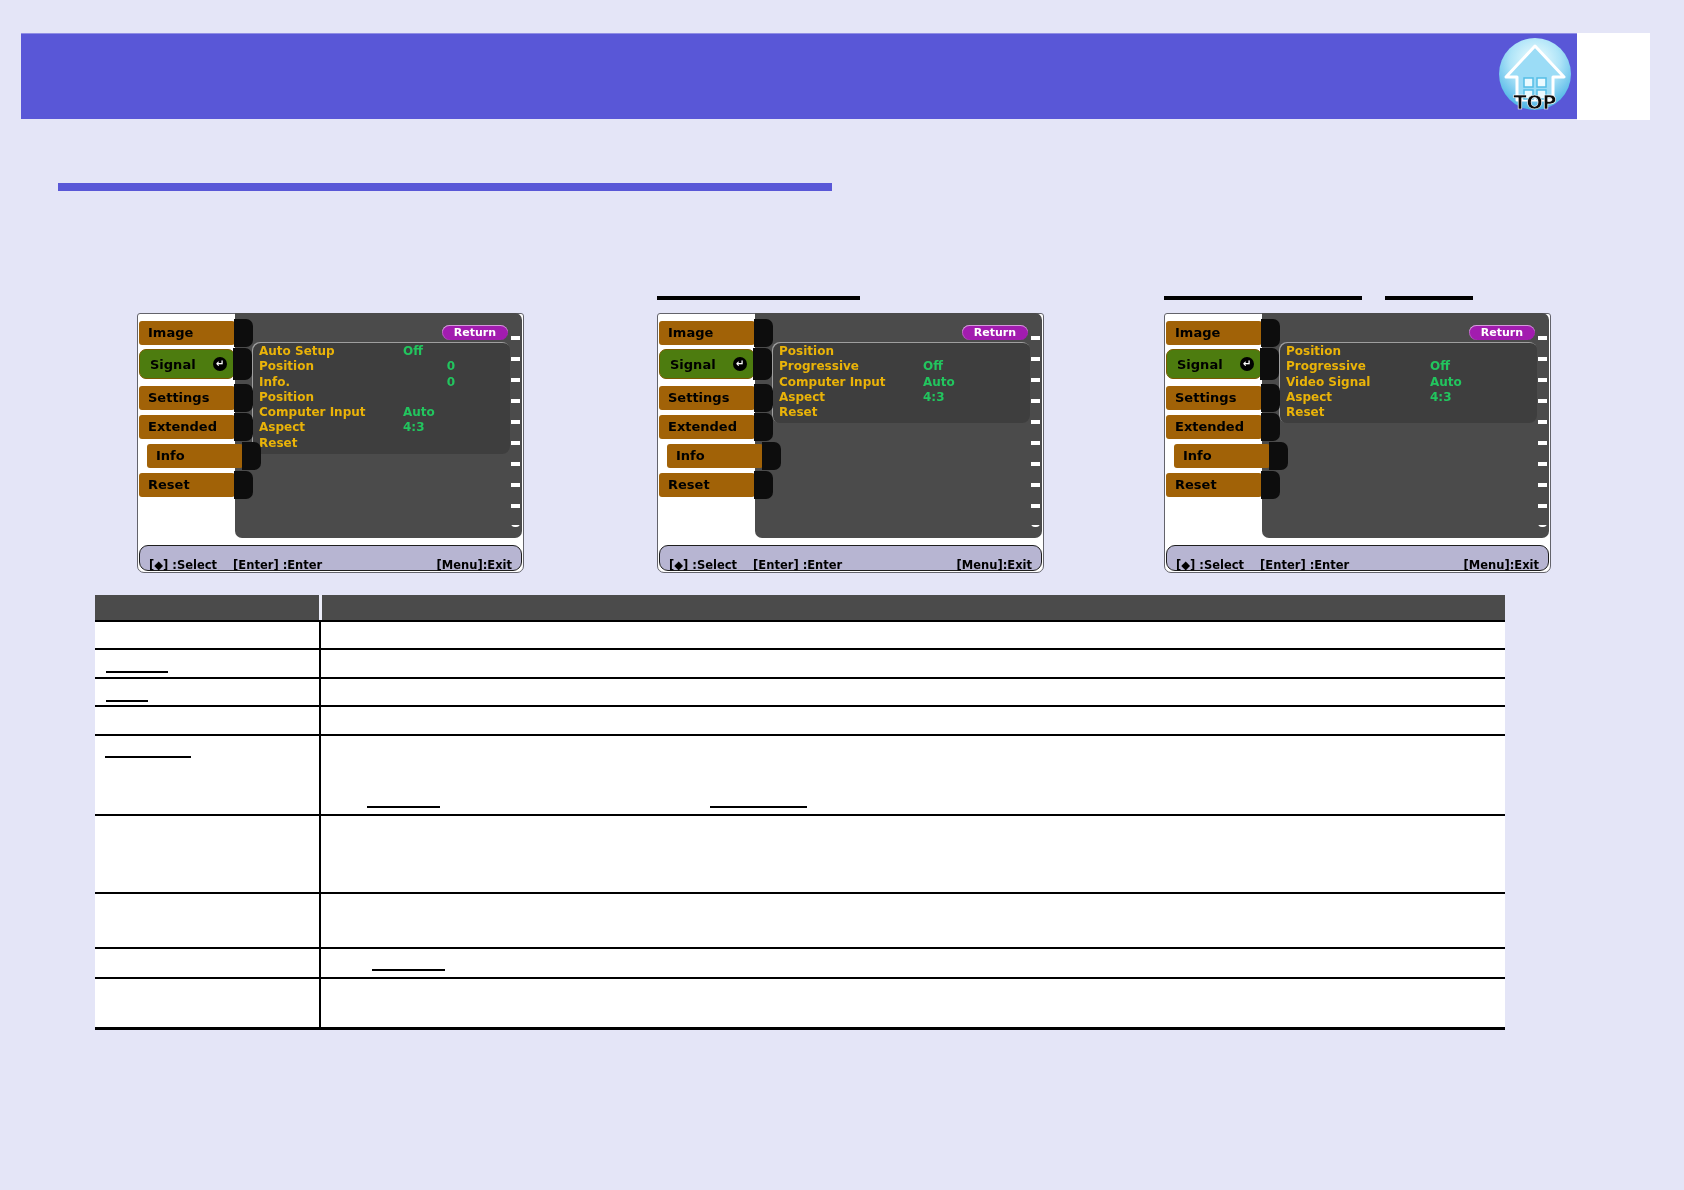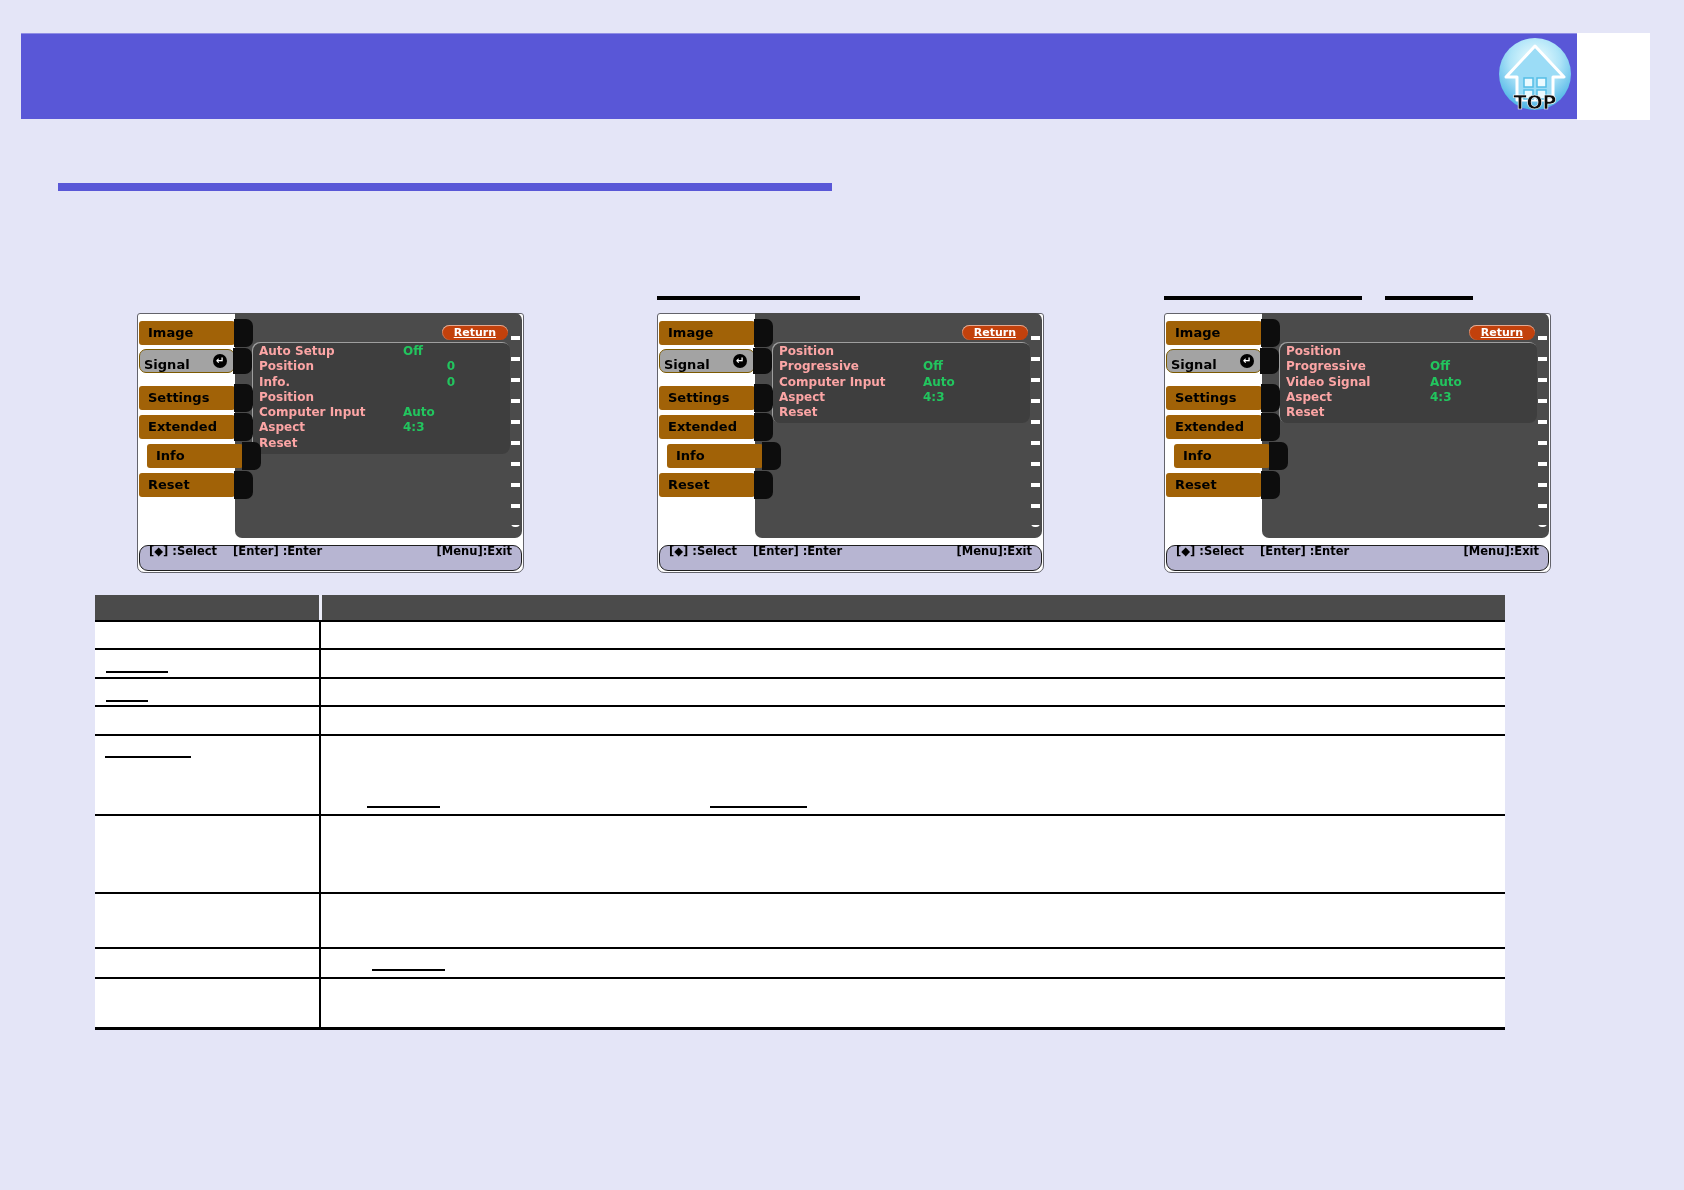--- a/index.html
+++ b/index.html
@@ -22,53 +22,53 @@
   .shot{position:absolute;top:313px;width:387px;height:260px;background:#fff;
     border:1px solid #63636b;border-radius:3px 3px 7px 7px;box-sizing:border-box;}
   #shot1{left:137px;} #shot2{left:657px;} #shot3{left:1164px;}
 
   .panel{position:absolute;left:97px;top:-1px;width:287px;height:225px;
     background:#4b4b4b;border-radius:0 7px 7px 7px;}
   .scallops{position:absolute;right:2px;top:6px;width:9px;height:208px;
     background:repeating-linear-gradient(180deg,transparent 0 17px,#ffffff 17px 21px);
     border-radius:4px;}
   .return-pill{position:absolute;top:12px;right:14px;height:15px;line-height:15px;
-    padding:0 12px;background:#c2410c;border-radius:9px;color:#fff;
+    padding:0 12px;background:#a21caf;border-radius:9px;color:#fff;
     font:bold 11px/15px "DejaVu Sans",sans-serif;
-    box-shadow:inset 0 1px 0 rgba(255,255,255,.55),inset 1px 0 0 rgba(255,255,255,.25);cursor:pointer;text-decoration:underline;}
+    box-shadow:inset 0 1px 0 rgba(255,255,255,.55),inset 1px 0 0 rgba(255,255,255,.25);cursor:pointer;}
   .items{position:absolute;left:17px;top:29px;width:258px;padding:2px 0 3px;
     background:#3e3e3e;border-radius:8px;
     box-shadow:inset 1px 1px 0 rgba(255,255,255,.5);}
   .item{position:relative;height:15.3px;}
   .item-label{position:absolute;left:7px;top:0;white-space:nowrap;
-    font:bold 12px/15.3px "DejaVu Sans",sans-serif;color:#fca5a5;}
+    font:bold 12px/15.3px "DejaVu Sans",sans-serif;color:#eab308;}
   .item-value{position:absolute;left:151px;top:0;width:52px;white-space:nowrap;
     font:bold 12px/15.3px "DejaVu Sans",sans-serif;color:#22c55e;}
   .item-value.numeric{text-align:right;}
 
   .tab{position:absolute;left:1px;width:96px;height:24px;background:#a16207;
     border-radius:3px;box-sizing:border-box;padding-left:9px;cursor:pointer;
     font:bold 13px/24px "DejaVu Sans",sans-serif;color:#000;}
   .tab:nth-of-type(1){top:7px;}
   .tab:nth-of-type(2){top:35px;}
   .tab:nth-of-type(3){top:72px;}
   .tab:nth-of-type(4){top:101px;}
   .tab:nth-of-type(5){top:130px;margin-left:8px;}
   .tab:nth-of-type(6){top:159px;}
-  .tab.selected{background:#a3a3a3;height:24px;line-height:30px;border-radius:7px;
-    border:1px solid #7c5a00;padding-left:4px;}
+  .tab.selected{background:#4d7c0f;height:30px;line-height:30px;border-radius:7px;
+    border:1px solid #7c5a00;padding-left:10px;}
   .notch{position:absolute;right:-18px;top:-2px;bottom:-2px;width:19px;
     background:#0d0d0d;border-radius:0 7px 7px 0;}
   .enter-badge{position:absolute;right:7px;top:50%;transform:translateY(-50%);
     width:14px;height:14px;background:#000;border-radius:50%;color:#fff;
     font:bold 10px/14px "DejaVu Sans",sans-serif;text-align:center;}
 
   .statusbar{position:absolute;left:1px;right:1px;bottom:1px;height:19px;
     background:#b7b5d2;border:1px solid #1e1e1e;border-radius:9px;box-sizing:border-box;
-    display:flex;justify-content:space-between;align-items:flex-end;padding:12px 9px;
+    display:flex;justify-content:space-between;align-items:flex-start;padding:12px 9px;
     font:bold 11.5px "DejaVu Sans",sans-serif;color:#000;}
   .sb-left{display:flex;gap:16px;white-space:nowrap;}
   .sb-right{white-space:nowrap;}
 
   
   #ref-table{position:absolute;left:95px;top:595px;width:1410px;height:435px;background:#fff;}
   #table-header{position:absolute;left:0;top:0;width:100%;height:25px;background:#4b4b4b;}
   #table-header-gap{position:absolute;left:224px;top:0;width:3px;height:25px;background:#ecedf9;}
   .hline{position:absolute;left:0;width:100%;height:2px;background:#000;}
   #vline{position:absolute;left:224px;top:25px;width:2px;height:410px;background:#000;}

